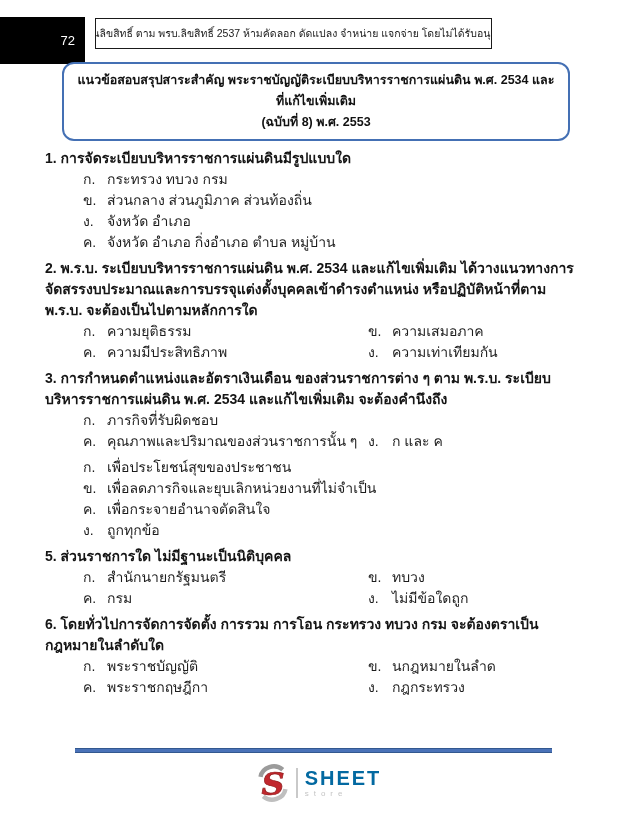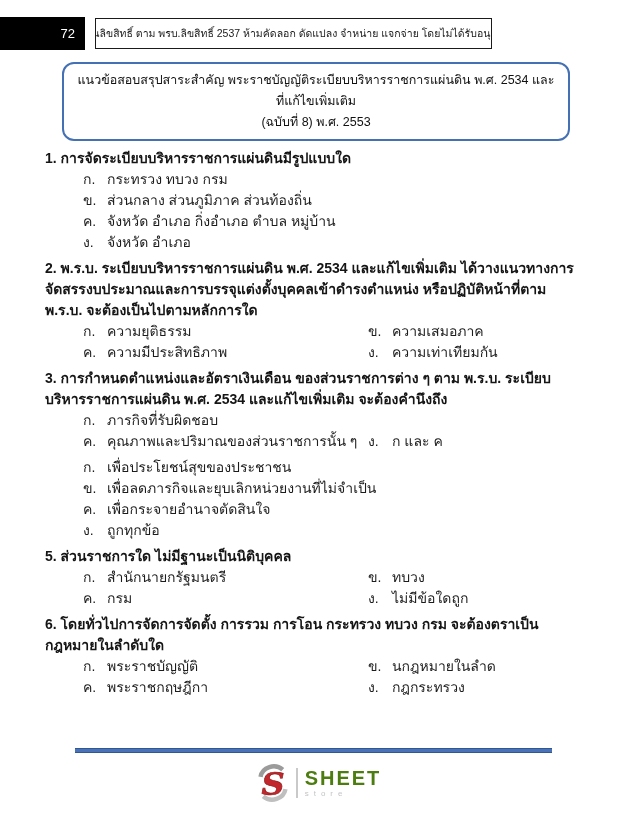--- a/index.html
+++ b/index.html
@@ -3,36 +3,36 @@
 <meta charset="utf-8">
 <style>
   html,body{margin:0;padding:0;}
   body{
     width:638px;height:825px;position:relative;background:#ffffff;
     font-family:"Liberation Sans","DejaVu Sans",sans-serif;
     color:#1c1c1c;overflow:hidden;
   }
   
   .page-num-box{
-    position:absolute;left:0;top:17px;width:85px;height:33px;background:#000;
+    position:absolute;left:0;top:17px;width:85px;height:47px;background:#000;
     color:#fff;display:flex;align-items:center;justify-content:flex-end;
     padding-right:10px;box-sizing:border-box;font-size:13px;
   }
   .copyright-box{
     position:absolute;left:95px;top:18px;width:397px;height:31px;
     border:1.5px solid #1a1a1a;box-sizing:border-box;background:#fff;
     display:flex;align-items:center;justify-content:center;
     font-size:10.5px;color:#1a1a1a;white-space:nowrap;overflow:hidden;
   }
   
   .title-box{
     position:absolute;left:62px;top:62px;width:508px;min-height:57px;
     border:2.5px solid #4470b4;border-radius:12px;box-sizing:border-box;
     display:flex;flex-direction:column;justify-content:center;align-items:center;
-    text-align:center;font-weight:normal;font-size:12.5px;color:#111;
+    text-align:center;font-weight:bold;font-size:12.5px;color:#111;
     line-height:21px;padding:6px 10px;background:#fff;
   }
   
   .content{
     position:absolute;left:45px;top:148px;width:532px;
     font-size:14px;line-height:21px;color:#1c1c1c;
   }
   .question + .question{margin-top:5px;}
   .q-text{font-weight:bold;color:#151515;}
   .opt{padding-left:38px;}
@@ -46,21 +46,21 @@
     box-sizing:border-box;
   }
   .logo{
     position:absolute;left:0;top:760px;width:638px;height:46px;
     display:flex;align-items:center;justify-content:center;gap:7px;
   }
   .logo-icon{width:32px;height:38px;display:block;}
   .logo-divider{width:2px;height:30px;background:#c9c9c9;}
   .brand-block{display:flex;flex-direction:column;justify-content:center;}
   .brand-name{
-    font-size:20px;font-weight:bold;color:#4d7c0f;letter-spacing:2px;line-height:20px;
+    font-size:20px;font-weight:bold;color:#0369a1;letter-spacing:2px;line-height:20px;
   }
   .brand-sub{
     font-size:8px;color:#c4c4c4;letter-spacing:5px;line-height:10px;margin-top:1px;
   }
 </style>
 </head>
 <body>
 
 <div>
   <div class="page-num-box">
@@ -75,22 +75,22 @@
   <div>แนวข้อสอบสรุปสาระสำคัญ พระราชบัญญัติระเบียบบริหารราชการแผ่นดิน พ.ศ. 2534 และที่แก้ไขเพิ่มเติม</div>
   <div>(ฉบับที่ 8) พ.ศ. 2553</div>
 </div>
 
 <div class="content">
 
   <div class="question">
     <div class="q-text">1. การจัดระเบียบบริหารราชการแผ่นดินมีรูปแบบใด</div>
     <div class="opt"><span class="letter">ก.</span><span>กระทรวง ทบวง กรม</span></div>
     <div class="opt"><span class="letter">ข.</span><span>ส่วนกลาง ส่วนภูมิภาค ส่วนท้องถิ่น</span></div>
+    <div class="opt"><span class="letter">ง.</span><span>จังหวัด อำเภอ</span></div>
     <div class="opt"><span class="letter">ค.</span><span>จังหวัด อำเภอ กิ่งอำเภอ ตำบล หมู่บ้าน</span></div>
-    <div class="opt"><span class="letter">ง.</span><span>จังหวัด อำเภอ</span></div>
   </div>
 
   <div class="question">
     <div class="q-text">2. พ.ร.บ. ระเบียบบริหารราชการแผ่นดิน พ.ศ. 2534 และแก้ไขเพิ่มเติม ได้วางแนวทางการจัดสรรงบประมาณและการบรรจุแต่งตั้งบุคคลเข้าดำรงตำแหน่ง หรือปฏิบัติหน้าที่ตาม พ.ร.บ. จะต้องเป็นไปตามหลักการใด</div>
     <div class="opt-row">
       <div class="opt"><span class="letter">ก.</span><span>ความยุติธรรม</span></div>
       <div class="opt opt-col2"><span class="letter">ข.</span><span>ความเสมอภาค</span></div>
     </div>
     <div class="opt-row">
       <div class="opt"><span class="letter">ค.</span><span>ความมีประสิทธิภาพ</span></div>

